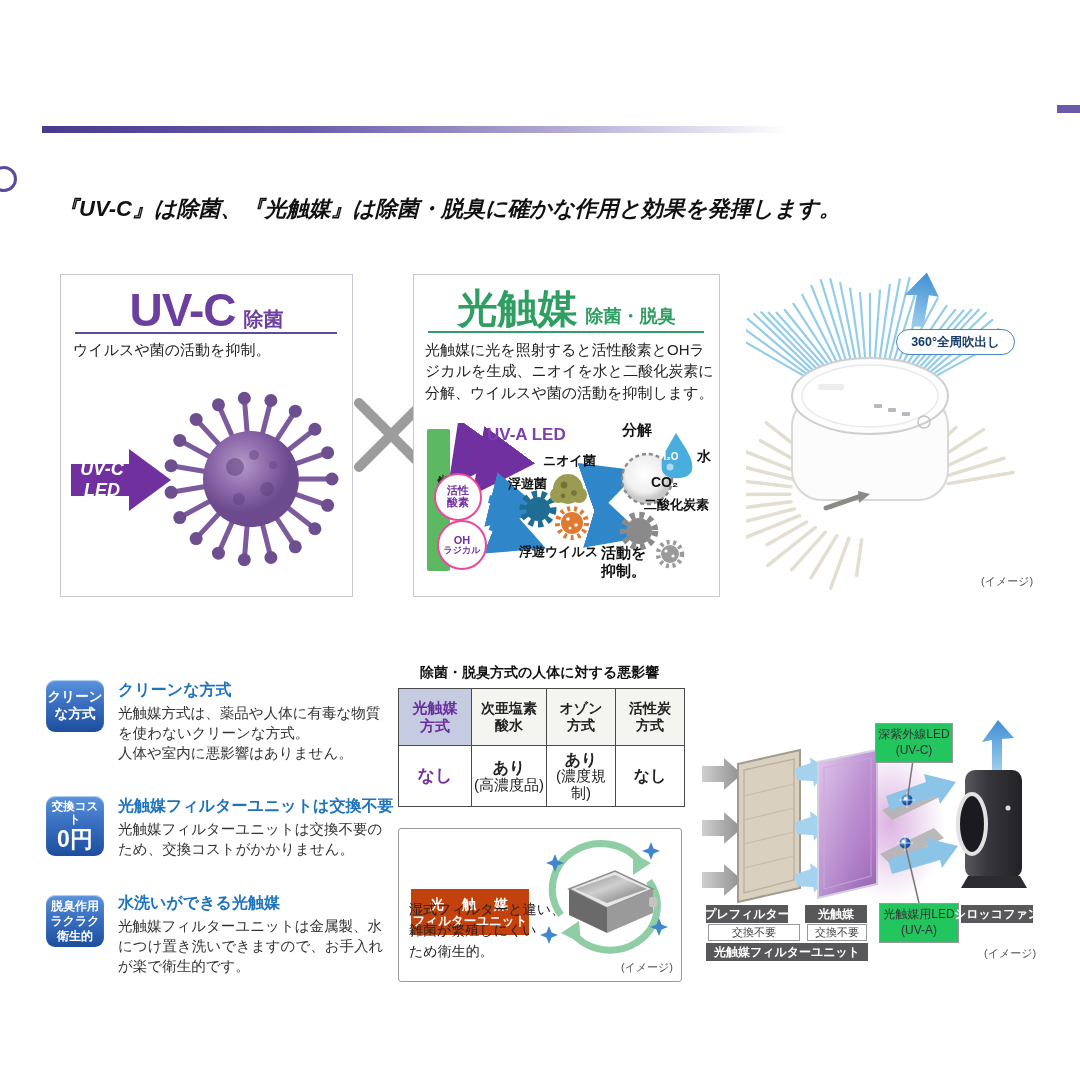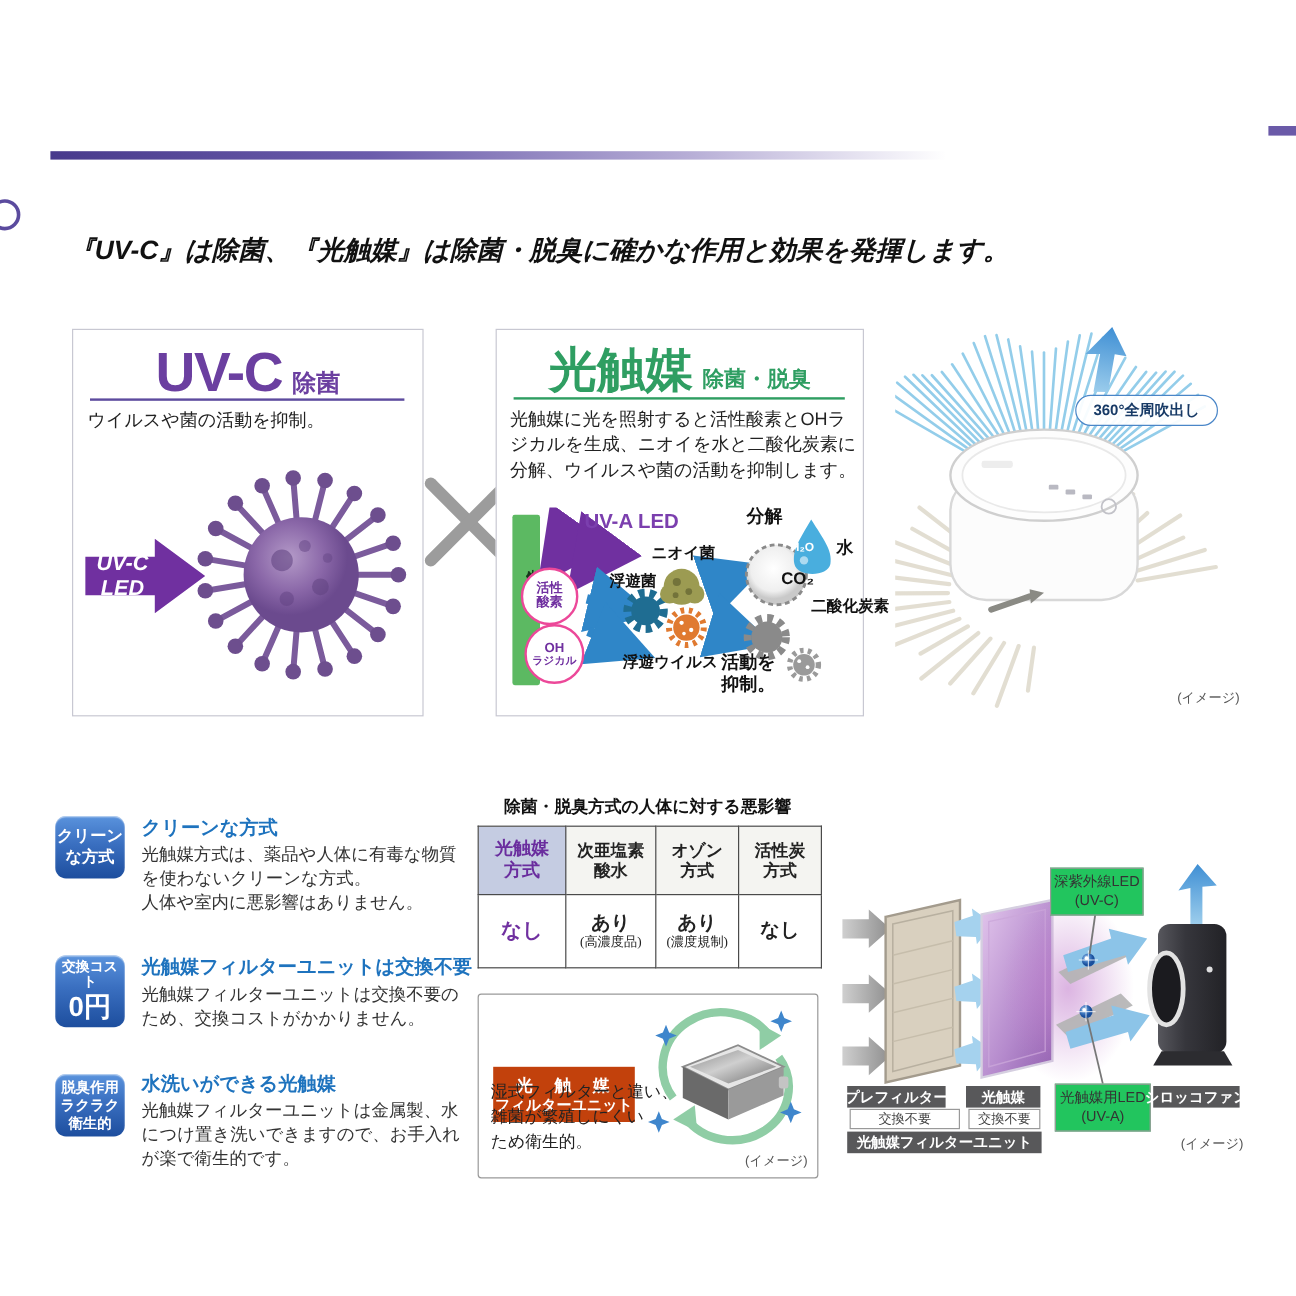--- a/index.html
+++ b/index.html
@@ -71,21 +71,21 @@
 
   
   .tbl-title{left:420px;top:664px;font-size:14px;font-weight:bold;color:#111;white-space:nowrap;}
   table.cmp{position:absolute;left:398px;top:688px;border-collapse:collapse;table-layout:fixed;}
   table.cmp th,table.cmp td{border:1px solid #4a4a4a;text-align:center;vertical-align:middle;padding:0;}
   table.cmp th{height:56px;font-size:14px;line-height:1.2;background:#f4f4f1;color:#222;}
   table.cmp th.c1{background:#c5cce2;color:#6a2d9e;font-size:15px;}
   table.cmp td{height:60px;background:#fff;}
   .cell-main{font-size:16px;font-weight:bold;color:#222;line-height:1.1;}
   .cell-main.purple{color:#7030a0;font-size:17px;}
-  .cell-sub{font-size:11px;color:#222;line-height:1.1;font-family:Liberation Serif, serif;}
+  .cell-sub{font-size:15px;color:#222;line-height:1.1;}
 
   
   .fu-box{left:398px;top:828px;width:282px;height:152px;border:1px solid #999;border-radius:3px;background:#fff;}
   .fu-badge{left:12px;top:14px;width:118px;height:46px;background:#c2410c;color:#fff;font-weight:bold;
             display:flex;flex-direction:column;align-items:center;justify-content:center;line-height:1.3;margin-top:46px;}
   .fu-badge .l1{font-size:14px;letter-spacing:2px;}
   .fu-badge .l2{font-size:12.5px;}
   .fu-body{left:10px;top:70px;font-size:14px;line-height:1.5;color:#222;white-space:nowrap;}
   .fu-svg{left:138px;top:6px;width:136px;height:122px;}
   .fu-caption{right:8px;bottom:6px;text-align:right;}
@@ -257,21 +257,21 @@
       <div class="s2">ラジカル</div>
     </div>
     <div class="abs uva-lbl">UV-A LED</div>
     <div class="abs lbl" style="left:94px;top:200px;font-size:13px;">浮遊菌</div>
     <div class="abs lbl" style="left:129px;top:177px;font-size:13px;">ニオイ菌</div>
     <div class="abs lbl" style="left:105px;top:268px;font-size:13px;">浮遊ウイルス</div>
     <div class="abs lbl" style="left:208px;top:146px;font-size:15px;">分解</div>
     <div class="abs lbl" style="left:245px;top:176px;font-size:10px;color:#fff;">H₂O</div>
     <div class="abs lbl" style="left:283px;top:173px;font-size:14px;">水</div>
     <div class="abs lbl" style="left:237px;top:199px;font-size:14px;">CO₂</div>
-    <div class="abs lbl" style="left:230px;top:221px;font-size:13px;margin-left:32px;">二酸化炭素</div>
+    <div class="abs lbl" style="left:230px;top:221px;font-size:13px;">二酸化炭素</div>
     <div class="abs lbl" style="left:187px;top:269px;font-size:15px;line-height:1.2;">
       <div>活動を</div>
       <div>抑制。</div>
     </div>
   </div>
 
   <svg class="abs product-svg" viewBox="0 0 334 330">
     <defs>
       <linearGradient id="upGradP" x1="0" y1="1" x2="0" y2="0">
         <stop offset="0%" stop-color="#9ccdec"></stop>

